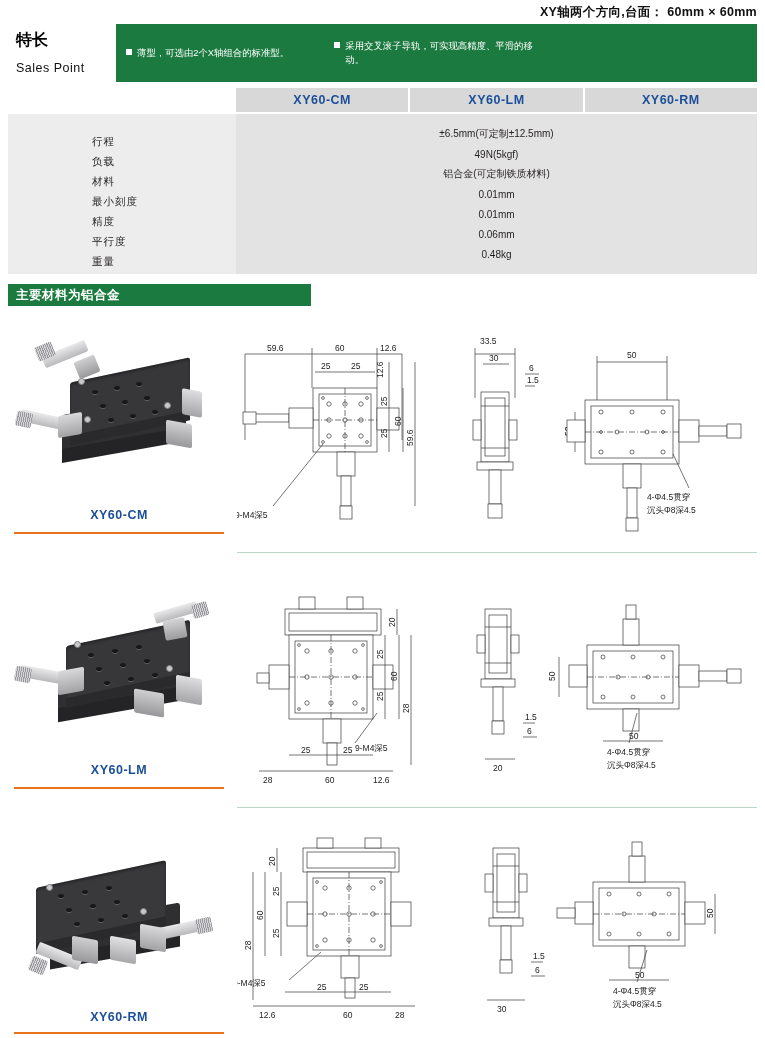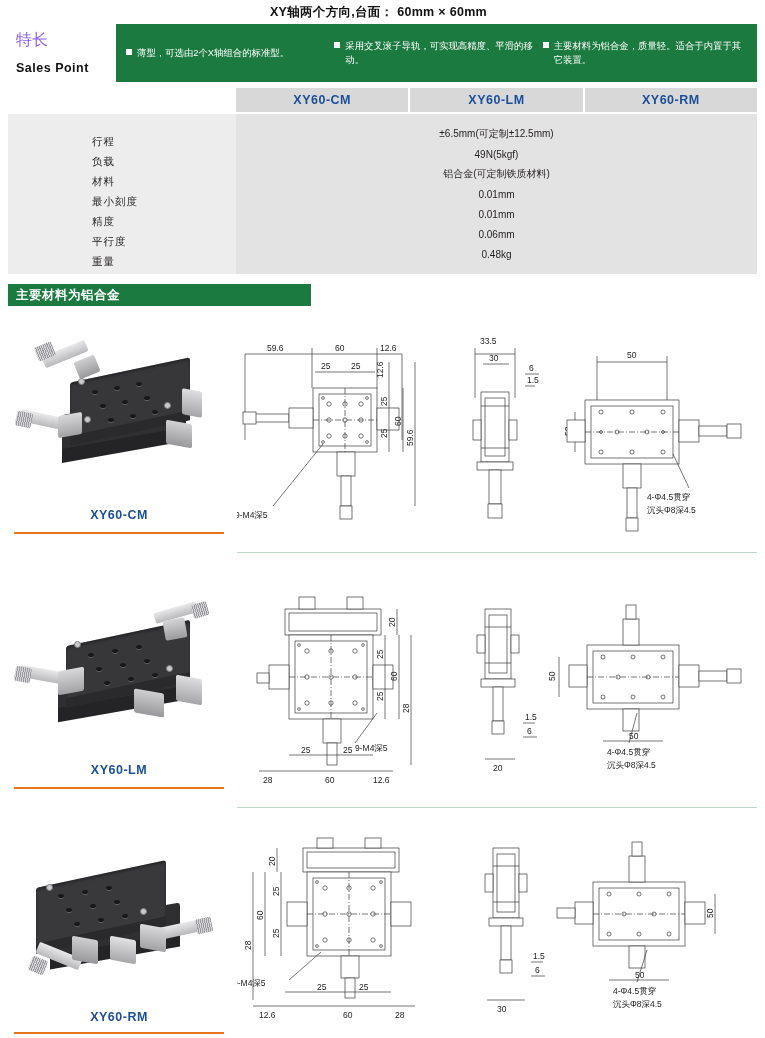--- a/index.html
+++ b/index.html
@@ -9,37 +9,37 @@
     font-family:"Liberation Sans","DejaVu Sans",sans-serif;
     color:#231f20;
     position:relative;
     overflow:hidden;
   }
   .page{position:relative;width:765px;height:1038px;}
 
   
   .top-title{
     position:absolute;left:0;top:4px;width:757px;
-    text-align:center;
+    text-align:right;
     font-size:12.5px;font-weight:bold;color:#111;
     letter-spacing:.3px;
   }
 
   
   .sales-band{
     position:absolute;left:8px;top:24px;width:749px;height:58px;
     display:flex;
   }
   .sales-left{
     width:108px;background:#ffffff;border-right:0;
     display:flex;flex-direction:column;justify-content:center;
     padding-left:8px;box-sizing:border-box;
   }
-  .sales-left .cn{font-size:16px;font-weight:normal;color:#8b5cf6;line-height:1.1;}
-  .sales-left .en{font-size:12.5px;font-weight:bold;color:#111;letter-spacing:.5px;margin-top:12px;}
+  .sales-left .cn{font-size:16px;font-weight:bold;color:#000000;line-height:1.1;}
+  .sales-left .en{font-size:12.5px;font-weight:normal;color:#111;letter-spacing:.5px;margin-top:12px;}
   .sales-right{
     flex:1;background:#1b7a3f;color:#fff;
     display:flex;align-items:center;
     padding:4px 6px 4px 10px;box-sizing:border-box;
   }
   .sp-item{
     display:flex;align-items:flex-start;
     width:33.33%;
     font-size:9.4px;line-height:1.45;
     padding-right:6px;box-sizing:border-box;
@@ -157,24 +157,20 @@
       <div class="en">Sales Point</div>
     </div>
     <div class="sales-right">
       <div class="sp-item">
         <span class="sp-bullet"></span>
         <span class="sp-text">薄型，可选由2个X轴组合的标准型。</span>
       </div>
       <div class="sp-item">
         <span class="sp-bullet"></span>
         <span class="sp-text">采用交叉滚子导轨，可实现高精度、平滑的移动。</span>
-      </div>
-      <div class="sp-item">
-        <span class="sp-bullet"></span>
-        <span class="sp-text">主要材料为铝合金，质量轻。适合于内置于其它装置。</span>
       </div>
     </div>
   </div>
 
   <div class="model-row">
     <div class="model-cell">XY60-CM</div>
     <div class="model-cell">XY60-LM</div>
     <div class="model-cell">XY60-RM</div>
   </div>
 

